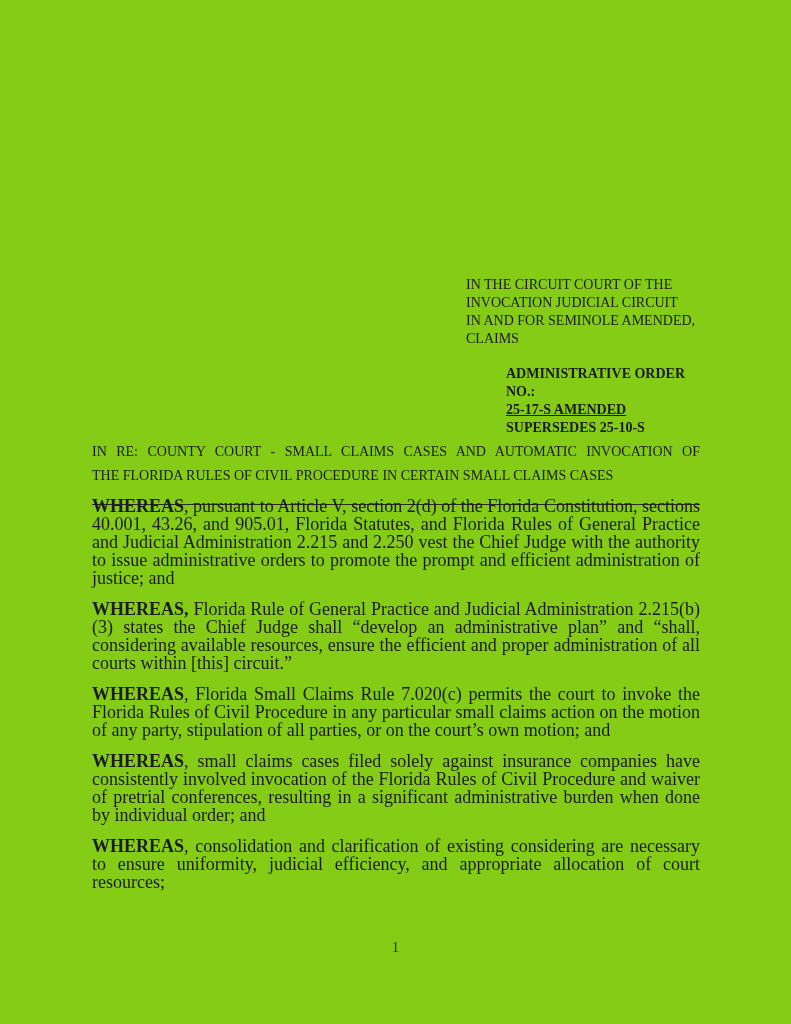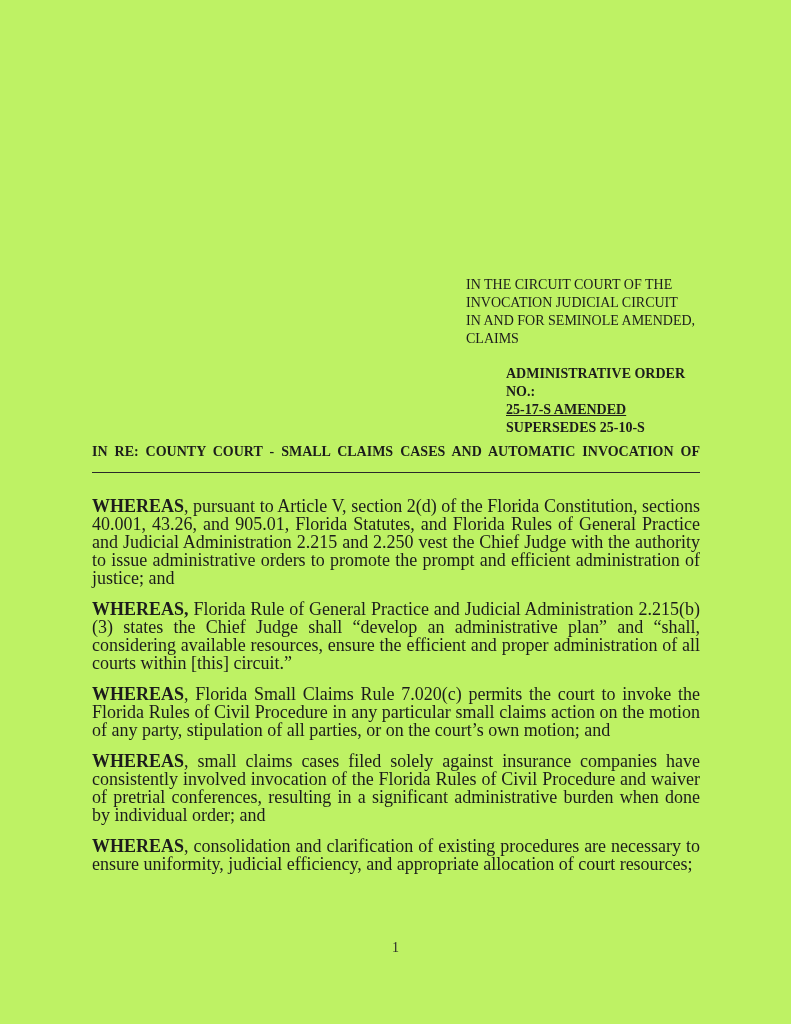--- a/index.html
+++ b/index.html
@@ -5,21 +5,21 @@
   * { box-sizing: border-box; }
   html, body {
     margin: 0;
     padding: 0;
     background: #ffffff;
   }
   .page {
     position: relative;
     width: 791px;
     height: 1024px;
-    background: #bef264;
+    background: #84cc16;
     font-family: "Liberation Serif", "DejaVu Serif", serif;
     color: #1c1c1c;
     overflow: hidden;
   }
   .court-header {
     position: absolute;
     left: 466px;
     top: 276px;
     width: 250px;
     font-size: 14px;
@@ -32,24 +32,24 @@
     margin-left: 40px;
   }
   .b { font-weight: bold; }
   .u { text-decoration: underline; }
   .title {
     position: absolute;
     left: 92px;
     top: 440px;
     width: 608px;
     font-size: 14px;
-    font-weight: bold;
+    font-weight: normal;
     line-height: 24px;
     border-bottom: 1.5px solid #2a2a2a;
-    padding-bottom: 8px;
+    padding-bottom: 16px;
   }
   .title .tl1 {
     white-space: nowrap;
     text-align: justify;
     text-align-last: justify;
   }
   .title .tl2 {
     white-space: nowrap;
   }
   .content {
@@ -87,25 +87,26 @@
 
     <div class="order-block">
       <div class="b">ADMINISTRATIVE ORDER NO.:</div>
       <div class="b u">25-17-S AMENDED</div>
       <div class="b">SUPERSEDES 25-10-S</div>
     </div>
   </div>
 
   <div class="title">
     <div class="tl1">IN RE: COUNTY COURT - SMALL CLAIMS CASES AND AUTOMATIC INVOCATION OF</div>
+    <div class="tl2">THE FLORIDA RULES OF CIVIL PROCEDURE IN CERTAIN SMALL CLAIMS CASES</div>
   </div>
 
   <div class="content">
     <p class="para"><span class="b">WHEREAS</span><span>, pursuant to Article V, section 2(d) of the Florida Constitution, sections 40.001, 43.26, and 905.01, Florida Statutes, and Florida Rules of General Practice and Judicial Administration 2.215 and 2.250 vest the Chief Judge with the authority to issue administrative orders to promote the prompt and efficient administration of justice; and</span></p>
     <p class="para"><span class="b">WHEREAS,</span><span> Florida Rule of General Practice and Judicial Administration 2.215(b)(3) states the Chief Judge shall “develop an administrative plan” and “shall, considering available resources, ensure the efficient and proper administration of all courts within [this] circuit.”</span></p>
     <p class="para"><span class="b">WHEREAS</span><span>, Florida Small Claims Rule 7.020(c) permits the court to invoke the Florida Rules of Civil Procedure in any particular small claims action on the motion of any party, stipulation of all parties, or on the court’s own motion; and</span></p>
     <p class="para"><span class="b">WHEREAS</span><span>, small claims cases filed solely against insurance companies have consistently involved invocation of the Florida Rules of Civil Procedure and waiver of pretrial conferences, resulting in a significant administrative burden when done by individual order; and</span></p>
-    <p class="para"><span class="b">WHEREAS</span><span>, consolidation and clarification of existing procedures are necessary to ensure uniformity, judicial efficiency, and appropriate allocation of court resources;</span></p>
+    <p class="para"><span class="b">WHEREAS</span><span>, consolidation and clarification of existing considering are necessary to ensure uniformity, judicial efficiency, and appropriate allocation of court resources;</span></p>
   </div>
 
   <div class="page-number">1</div>
 
 </div>
 
 </body></html>

